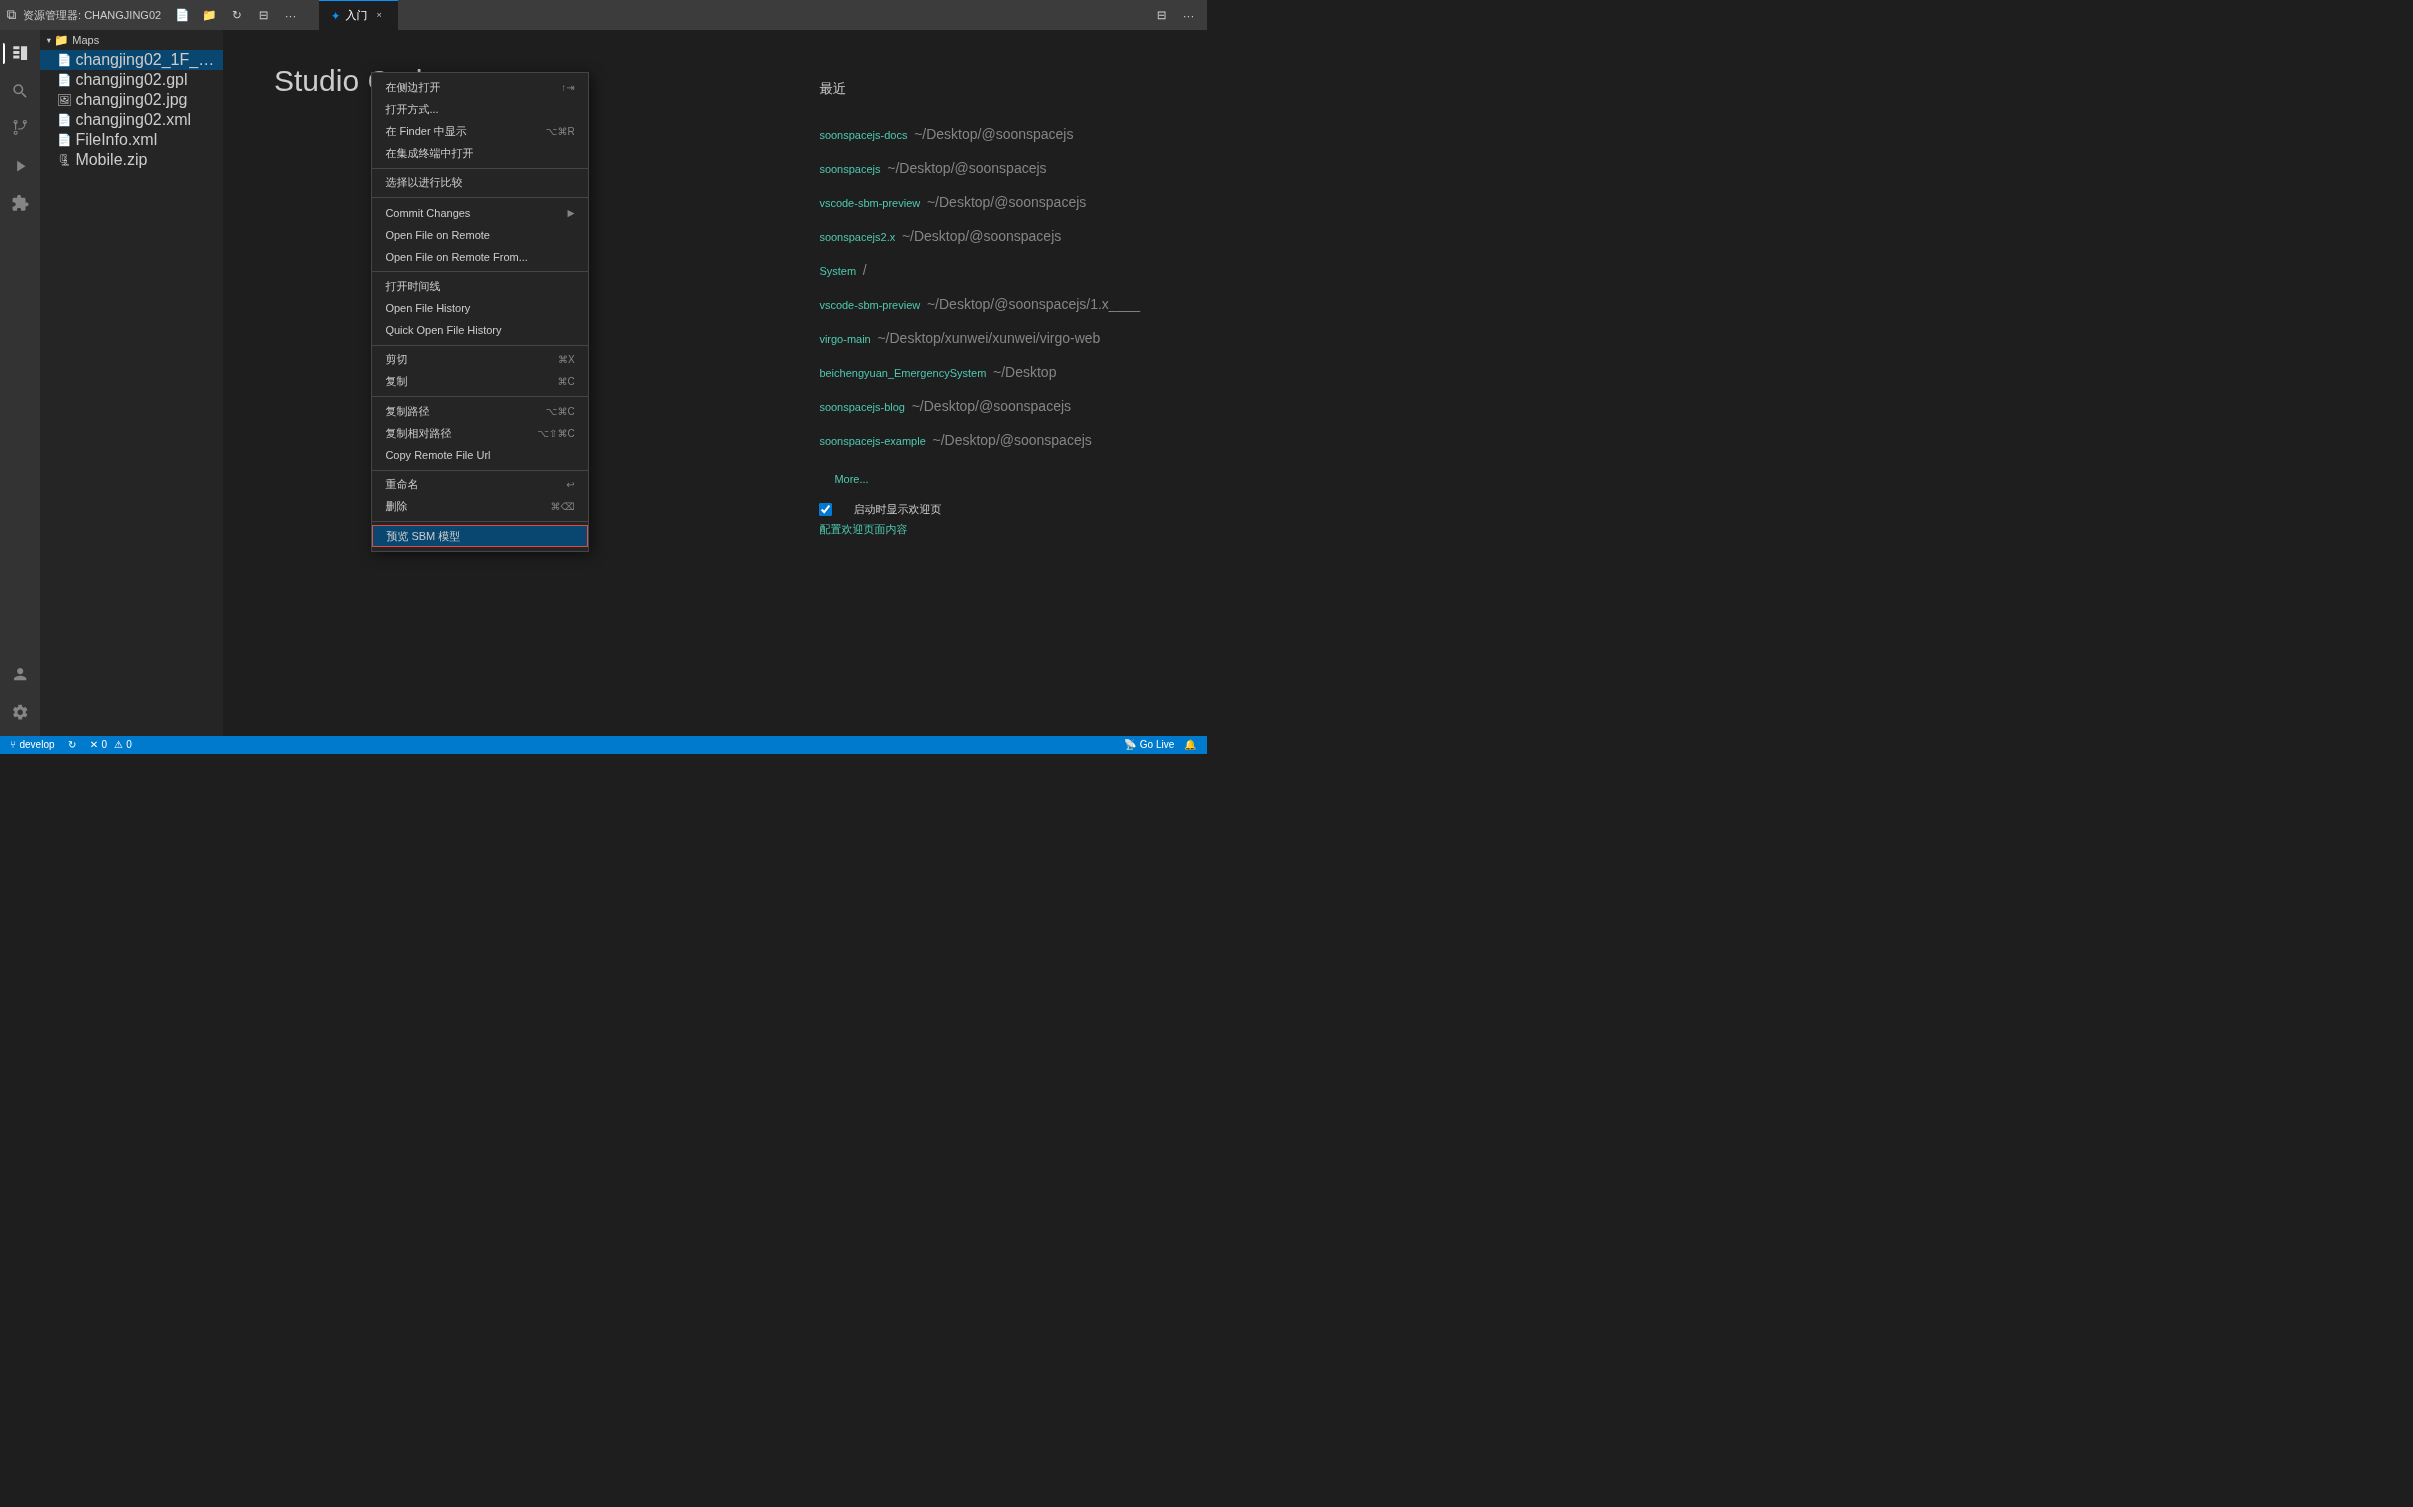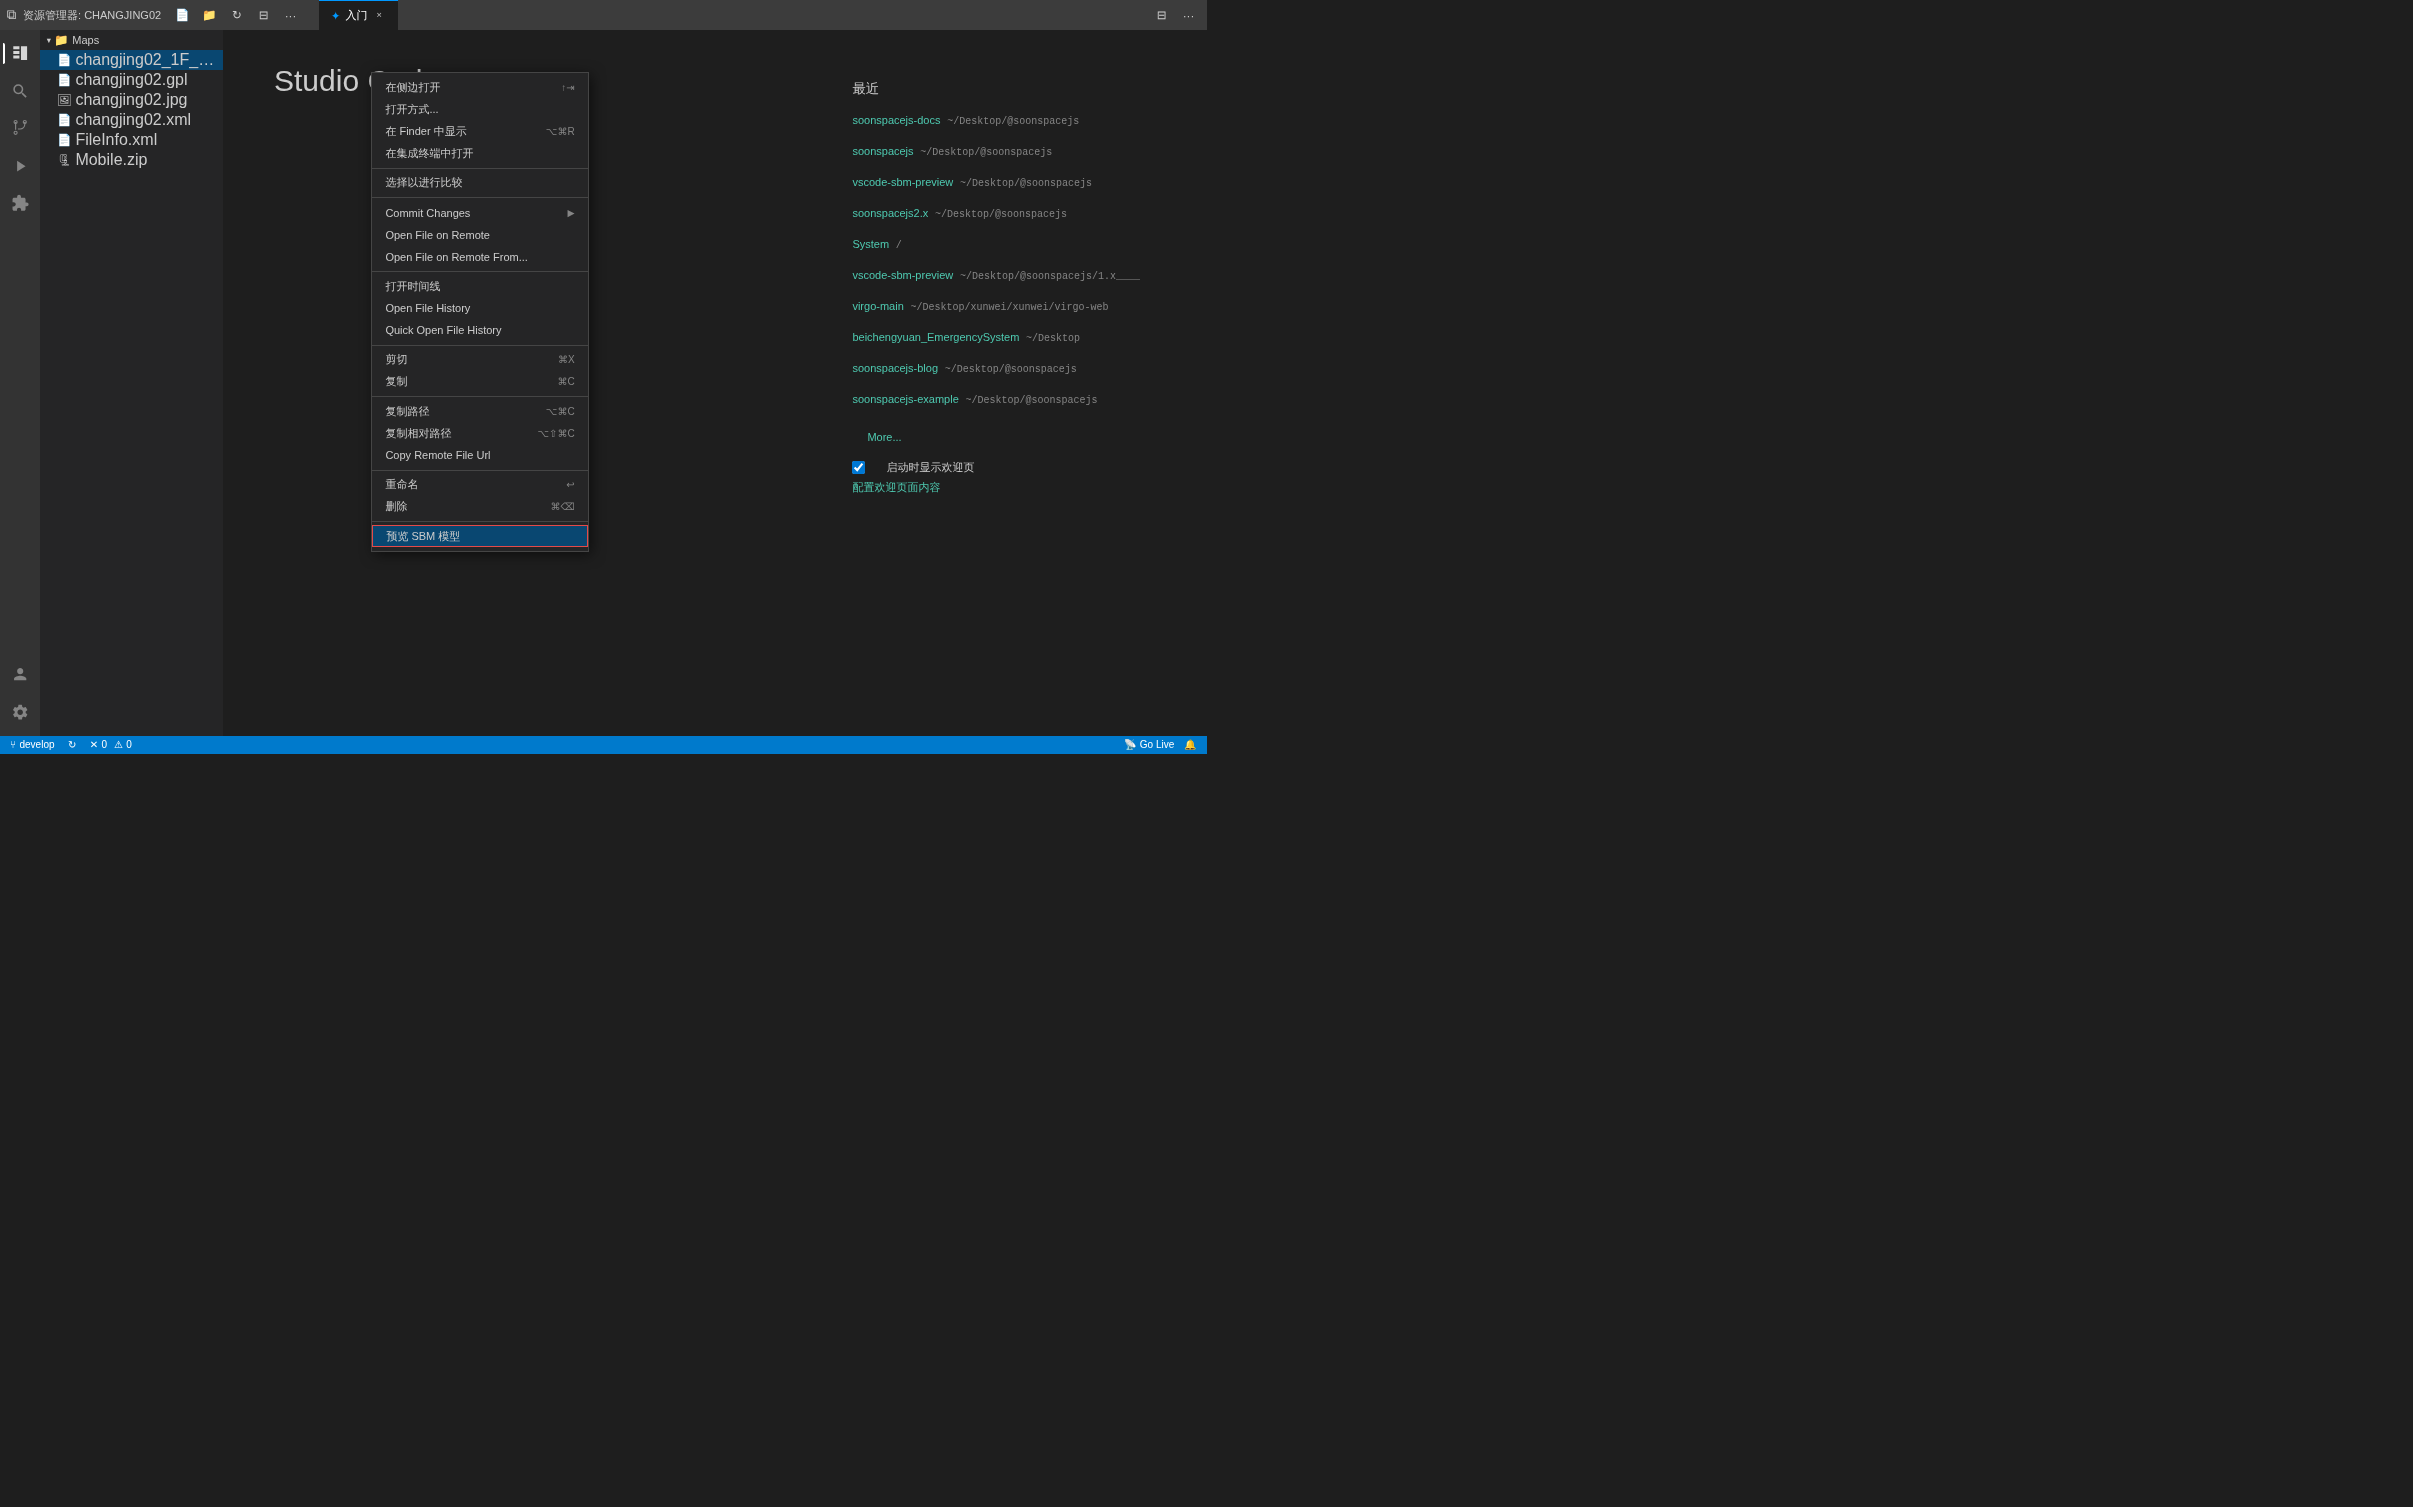--- a/index.html
+++ b/index.html
@@ -182,41 +182,40 @@
       color: #cccccc;
     }
     .recent-section {
       position: absolute;
       top: 50px;
       right: 67px;
     }
     .recent-title {
       font-size: 13.4px;
       color: #cccccc;
-      margin-bottom: 16px;
+      margin-bottom: 28px;
     }
     .recent-list {
       display: flex;
       flex-direction: column;
       gap: 18px;
     }
     .recent-item {
       display: flex;
       gap: 6.7px;
       align-items: baseline;
     }
     .recent-name {
       color: #4ec9b0;
       cursor: pointer;
       font-size: 11px;
     }
     .recent-path {
       color: #858585;
-      font-size: 10px;
-      font-family: Liberation Mono, monospace;
+      font-size: 14px;
     }
     .more-link {
       color: #4ec9b0;
       cursor: pointer;
       font-size: 11px;
       margin-top: 6.7px;
       margin-left: 15px;
     }
     .checkbox-row {
       display: flex;

